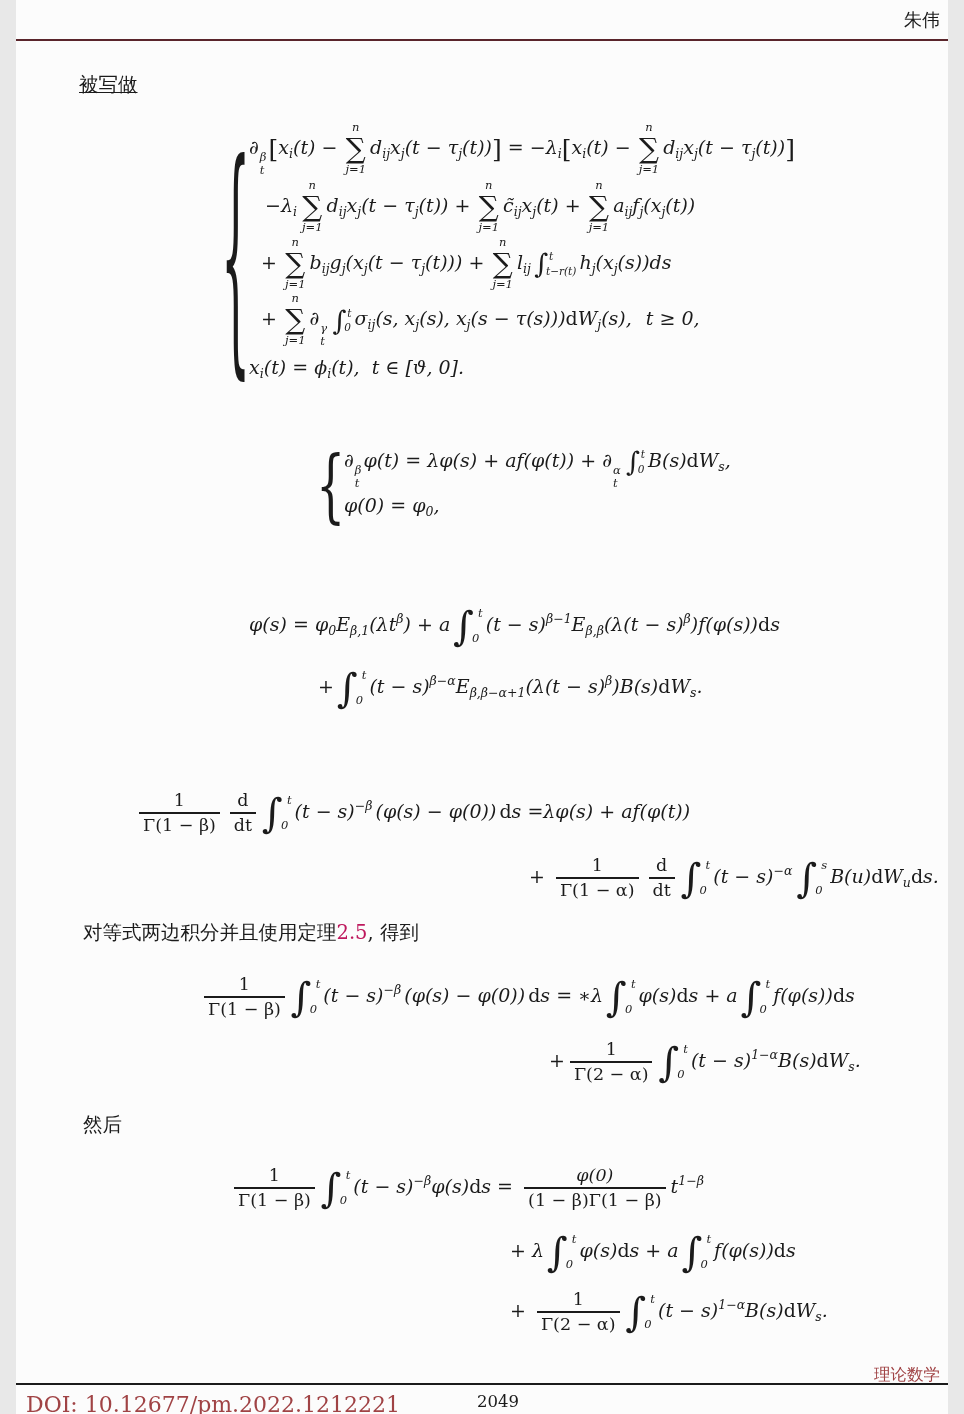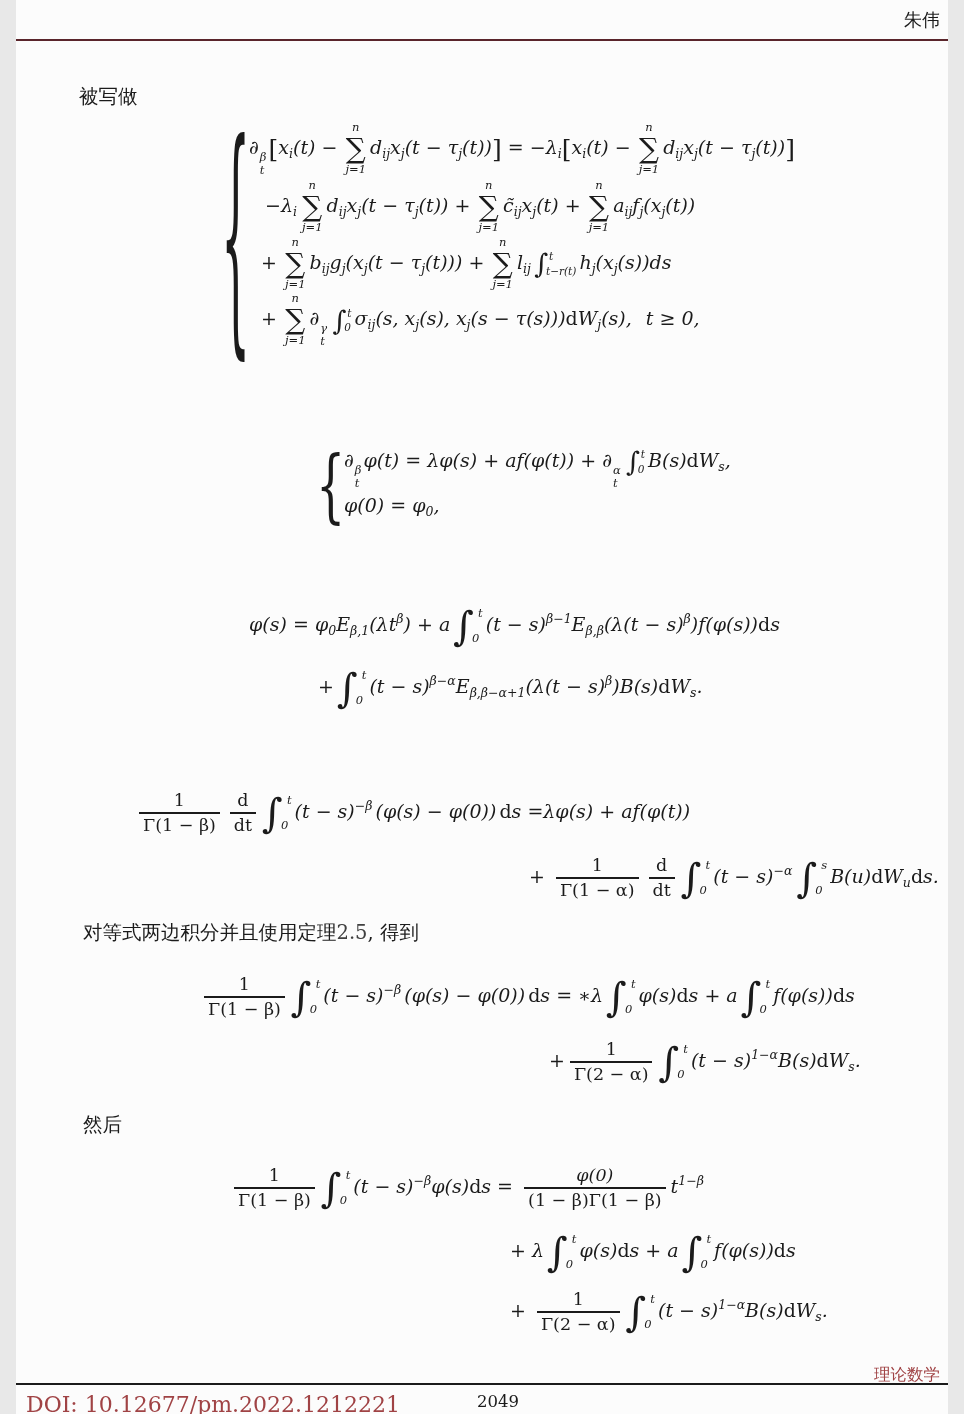--- a/index.html
+++ b/index.html
@@ -11,21 +11,21 @@
   .hrule-top{top:39px;left:0;width:964px;height:2px;background:#5a252b;}
   .hrule-bot{top:1383px;left:0;width:964px;height:2px;background:#1b1b1b;}
   .doi{top:1392px;left:10px;font-size:22px;color:#a04345;text-decoration:none;}
   .pagenum{top:1392px;left:0;width:964px;text-align:center;font-size:16.5px;}
   .journal{top:1364px;right:8px;font-size:16.5px;color:#a04345;}
   
   .para{font-size:19.5px;line-height:1.3;}
   .kai{font-style:italic;}
   .bold{font-weight:bold;}
   .it{font-style:italic;}
-  .link{color:#404040;cursor:pointer;}
+  .link{color:#be185d;cursor:pointer;}
   
   .disp{left:0;width:964px;}
   .mline{display:flex;align-items:center;}
   .mrow{display:inline-block;white-space:nowrap;line-height:1;font-size:19px;}
   .mi{font-style:italic;}
   .mr{font-style:normal;}
   .msup{font-size:12.5px;vertical-align:8px;font-style:italic;}
   .msub{font-size:12.5px;vertical-align:-4px;font-style:italic;}
   .mss{display:inline-flex;flex-direction:column;align-items:flex-start;font-size:11.5px;
        line-height:1.15;vertical-align:-7px;font-style:italic;margin:0 2px 0 1px;}
@@ -55,21 +55,21 @@
   .brace.b2{transform:translateY(-50%) scaleY(1.75);}
 </style>
 </head>
 <body>
 
 <div class="page">
 
   <div class="abs author">朱伟</div>
   <div class="abs hrule-top"></div>
 
-  <div class="abs para" style="top:84px;left:63px;">被写做</div>
+  <div class="abs para" style="top:72px;left:63px;text-decoration:underline;">被写做</div>
 
   <div class="sysbox" style="top:120px;left:205px;">
     <span class="brace b1">{</span>
     <div class="mline" style="height:58px;">
         <span class="mrow"><span class="mr">∂</span><span class="mss">
             <span class="">β</span>
             <span class="">t</span>
           </span><span class="bb">[</span><span class="mi">x</span><span class="msub">i</span><span class="mi">(t) − </span><span class="msum">
             <span class="slim">n</span>
             <span class="ssig">∑</span>
@@ -120,20 +120,23 @@
           </span><span class="mr">∂</span><span class="mss">
             <span class="">γ</span>
             <span class="">t</span>
           </span><span class="msp" style="width: 2px;"></span><span class="mint small">
             <span class="isign">∫</span>
             <span class="ilims">
               <span class="ilt">t</span>
               <span class="ilb">0</span>
             </span>
           </span><span class="mi">σ</span><span class="msub">ij</span><span class="mi">(s, x</span><span class="msub">j</span><span class="mi">(s), x</span><span class="msub">j</span><span class="mi">(s − τ(s)))</span><span class="mr">d</span><span class="mi">W</span><span class="msub">j</span><span class="mi">(s),</span><span class="msp" style="width: 14px;"></span><span class="mi">t ≥ 0,</span></span>
+      </div>
+    <div class="mline" style="height:40px;">
+        <span class="mrow"><span class="mi">x</span><span class="msub">i</span><span class="mi">(t) = ϕ</span><span class="msub">i</span><span class="mi">(t),</span><span class="msp" style="width: 12px;"></span><span class="mi">t ∈ [ϑ, 0].</span></span>
       </div>
   </div>
 
 
   <div class="sysbox" style="top:447px;left:300px;">
     <span class="brace b2">{</span>
     <div class="mline" style="height:44px;">
         <span class="mrow"><span class="mr">∂</span><span class="mss">
             <span class="">β</span>
             <span class="">t</span>

